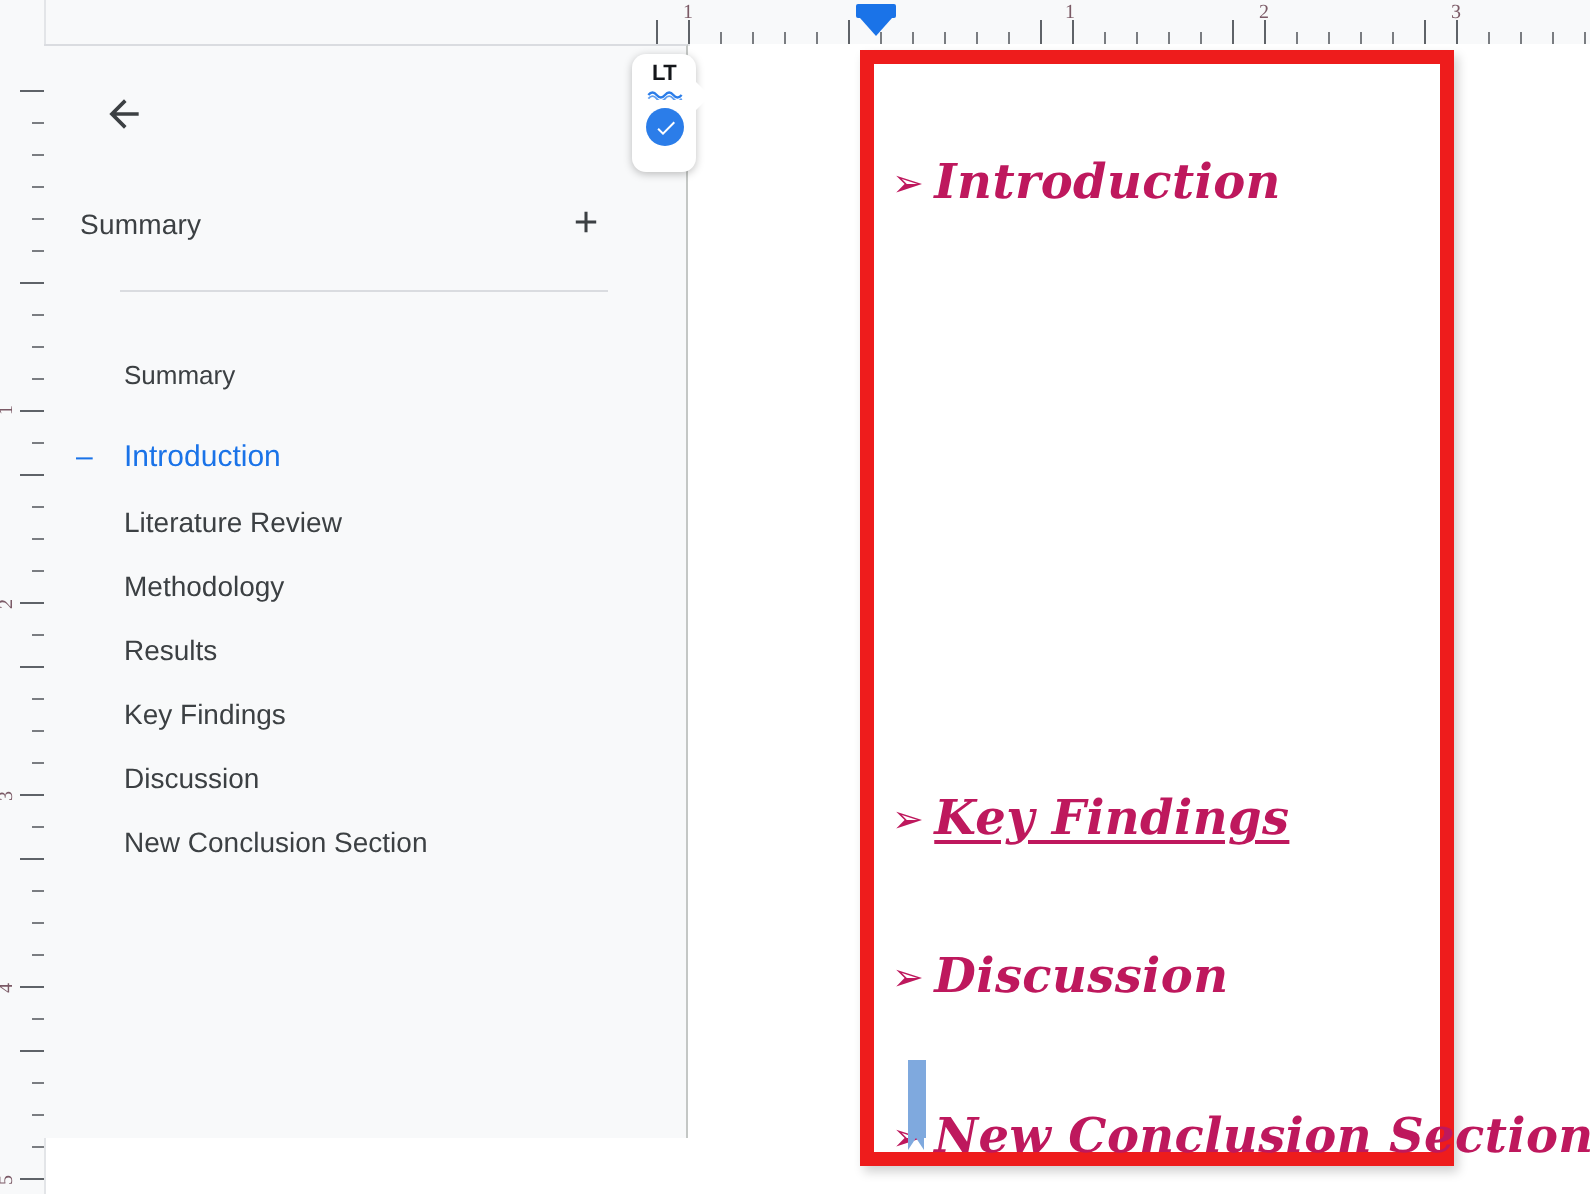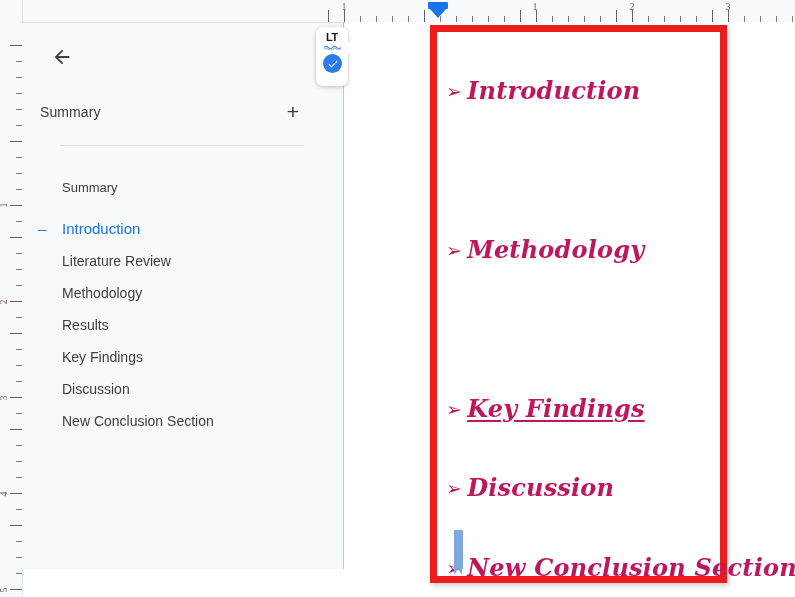--- a/index.html
+++ b/index.html
@@ -342,17 +342,16 @@
   </div>
 </div>
 
 <div id="doc-page"></div>
 
 <div id="red-box"></div>
 
 <div id="doc-lines">
   <div id="text-cursor"></div>
 <div class="doc-line" style="top: 48px;"><span class="arrow">➢</span><span class="txt">Introduction</span></div>
-    <div class="doc-line" style="top: 207px;"><span class="arrow">➢</span><span class="txt">Methodology</span></div>
     <div class="doc-line" style="top: 445px;"><span class="arrow">➢</span><span class="txt">Discussion</span></div>
     <div class="doc-line" style="top: 366px;"><span class="arrow">➢</span><span class="txt underlined">Key Findings</span></div>
     <div class="doc-line" style="top: 525px;"><span class="arrow">➢</span><span class="txt">New Conclusion Section</span></div>
   </div>
 
 </body></html>

